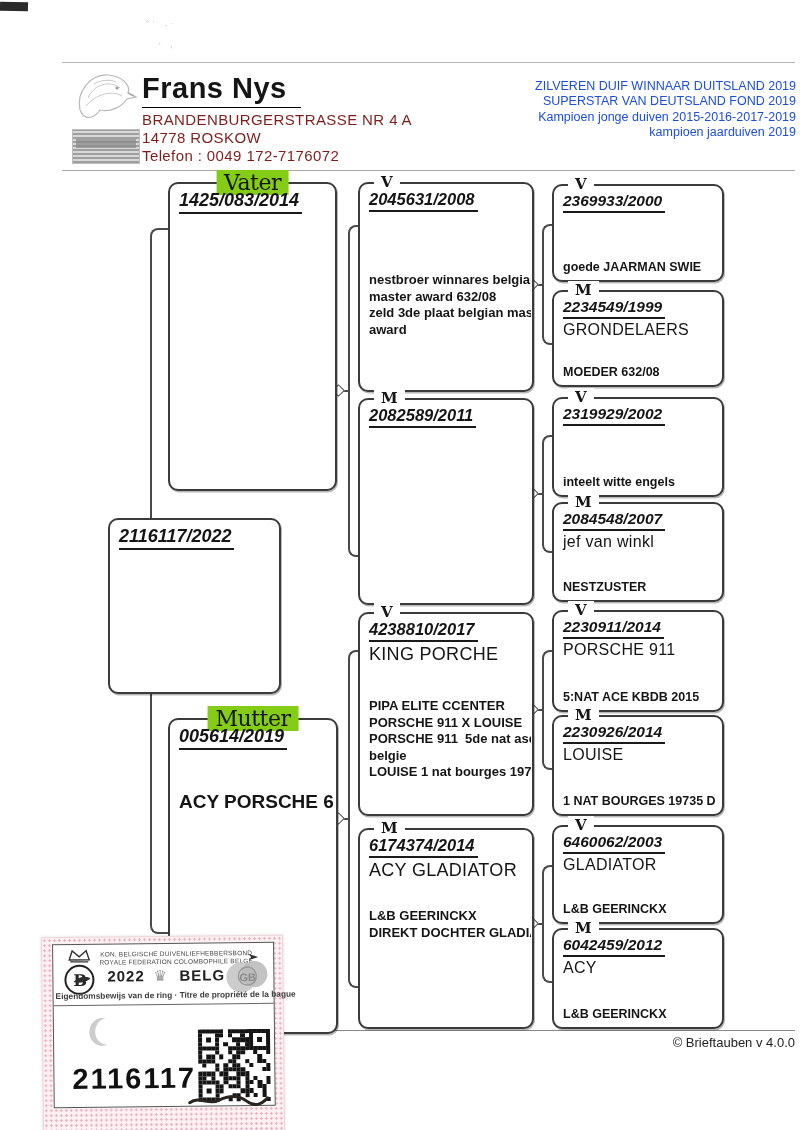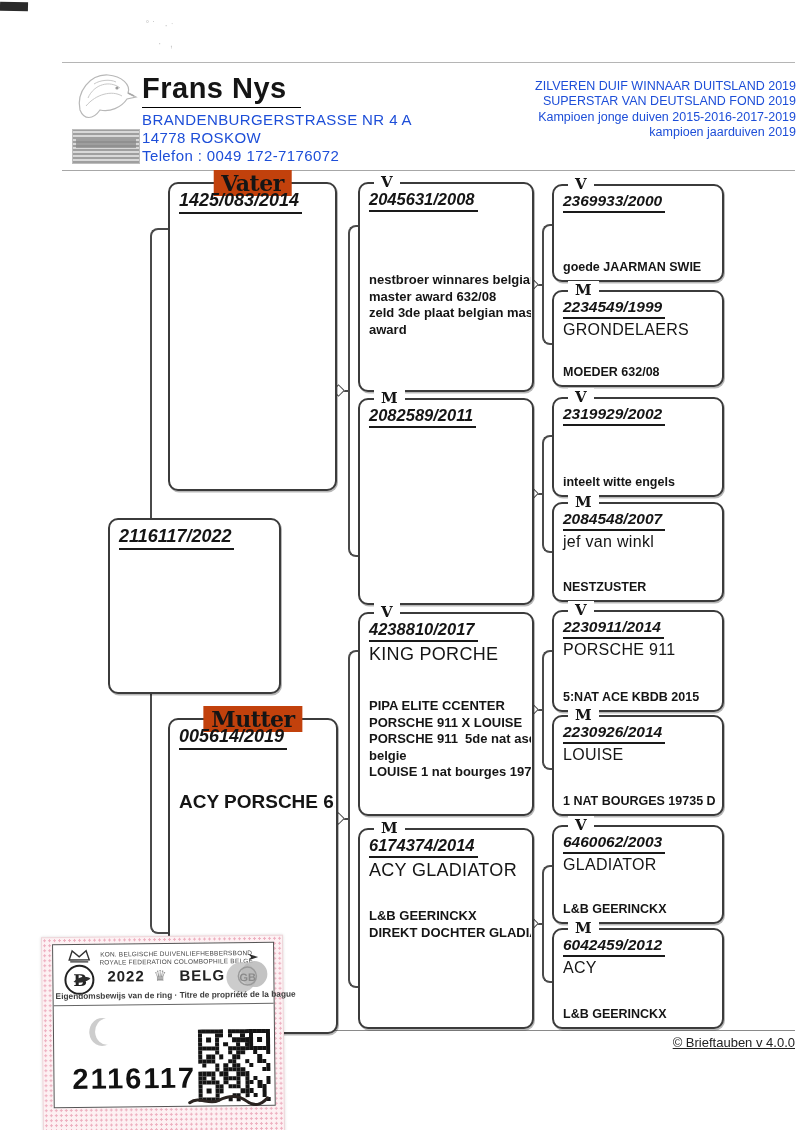--- a/index.html
+++ b/index.html
@@ -3,34 +3,34 @@
 <meta charset="utf-8">
 <style>
   html,body{margin:0;padding:0;background:#e8e8e8;}
   .page{position:relative;width:800px;height:1130px;background:#ffffff;margin:0 auto;
         font-family:"Liberation Sans",sans-serif;color:#151515;overflow:hidden;}
   .abs{position:absolute;}
 
   
   .breeder-name{font-size:29px;font-weight:bold;letter-spacing:.5px;
       border-bottom:1px solid #000000;padding:0 14px 2px 0;display:inline-block;}
-  .addr{font-size:15px;letter-spacing:.4px;color:#1d4ed8;}
+  .addr{font-size:15px;letter-spacing:.4px;color:#7f1d1d;}
   .ach{font-size:12.5px;line-height:15.4px;text-align:right;color:#1d4ed8;}
   .rule{border-top:1px solid #b5b5b5;height:0;}
   .stamp-strip{background:repeating-linear-gradient(0deg,#9f9f9f 0 2px,#d8d8d8 2px 4px);
       border:1px solid #bdbdbd;}
   .stamp-strip .band{position:absolute;left:3px;right:3px;top:9px;height:9px;background:#8b8b8b;opacity:.75;}
   .pencil{color:#c7c7c7;font-size:10px;letter-spacing:3px;}
 
   
   .pbox{position:absolute;background:#fff;border:2px solid #3b3b3b;border-radius:10px;
         box-shadow:1px 1.5px 0 rgba(0,0,0,.28);z-index:2;}
   .bx{position:relative;width:100%;height:100%;padding:6px 9px;box-sizing:border-box;overflow:hidden;}
-  .btitle{position:absolute;top:-14px;left:50%;transform:translateX(-50%);background:#c2410c;
-        padding:0 8px;font-family:"DejaVu Serif",serif;font-weight:bold;white-space:nowrap;
+  .btitle{position:absolute;top:-14px;left:50%;transform:translateX(-50%);background:#84cc16;
+        padding:0 8px;font-family:"DejaVu Serif",serif;font-weight:normal;white-space:nowrap;
         font-size:22px;letter-spacing:-0.5px;}
   .btitle.small{font-size:15px;top:-11px;}
   .sexlab{position:absolute;top:-11px;left:14px;background:#fff;padding:0 7px;
         font-family:"DejaVu Serif",serif;font-weight:bold;font-size:15px;}
   .ring{display:inline-block;font-weight:bold;font-style:italic;
         border-bottom:2px solid #1a1a1a;padding:0 3px 1px 0;white-space:nowrap;}
   .ring.g2{font-size:18px;}
   .ring.g3{font-size:16.5px;}
   .ring.g4{font-size:15.5px;}
   .bname{font-size:16px;letter-spacing:.3px;margin-top:2px;white-space:nowrap;}
@@ -46,21 +46,21 @@
   .br .ht{position:absolute;left:0;top:0;width:10px;height:10px;
         border-top:2px solid #4a4a4a;border-left:2px solid #4a4a4a;border-top-left-radius:8px;}
   .br .vl{position:absolute;left:0;top:8px;bottom:8px;width:2px;background:#4a4a4a;}
   .br .hb{position:absolute;left:0;bottom:0;width:10px;height:10px;
         border-bottom:2px solid #4a4a4a;border-left:2px solid #4a4a4a;border-bottom-left-radius:8px;}
   .br .stub{position:absolute;width:15px;height:2px;background:#4a4a4a;left:-15px;top:calc(50% - 1px);}
   .br .dia{position:absolute;left:-14px;top:calc(50% - 5px);width:7px;height:7px;
         border:1.5px solid #4a4a4a;background:#fff;transform:rotate(45deg);}
 
   
-  .copyright{font-size:13px;color:#222;text-align:right;text-decoration:underline;}
+  .copyright{font-size:13px;color:#222;text-align:right;}
 
   
   .card{position:absolute;left:42px;top:936px;width:240px;height:196px;z-index:5;
         transform:rotate(-.6deg);
         background-color:#fdf1f3;
         background-image:radial-gradient(#eeafc0 1px,transparent 1.2px);
         background-size:5px 5px;
         border:1px solid #eed6da;box-shadow:0 0 3px rgba(0,0,0,.15);}
   .card-inner{position:absolute;left:10px;top:6px;width:220px;height:162px;background:#fff;
         border:1.5px solid #555;}

